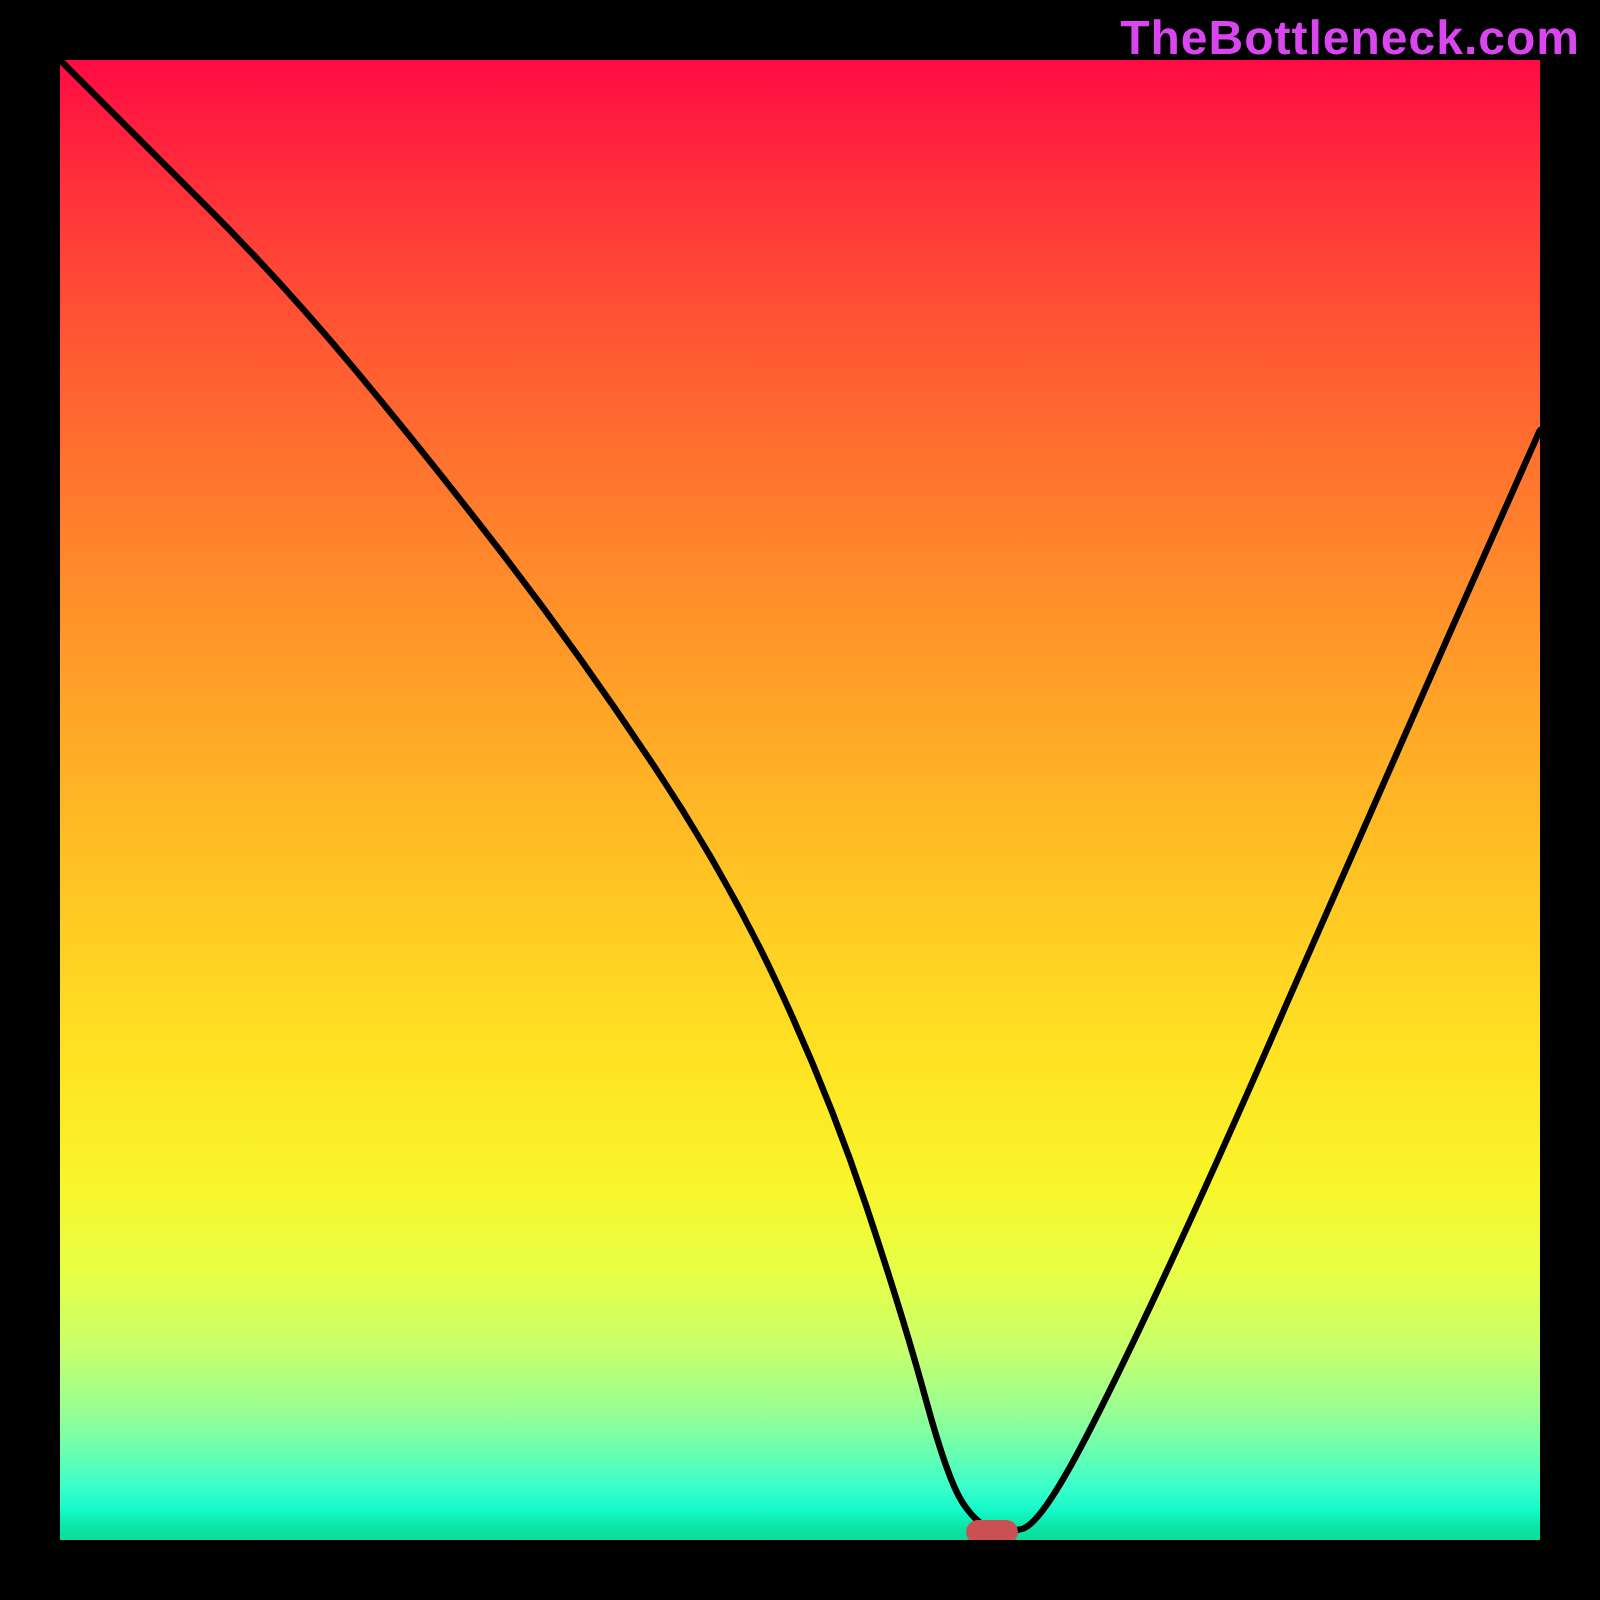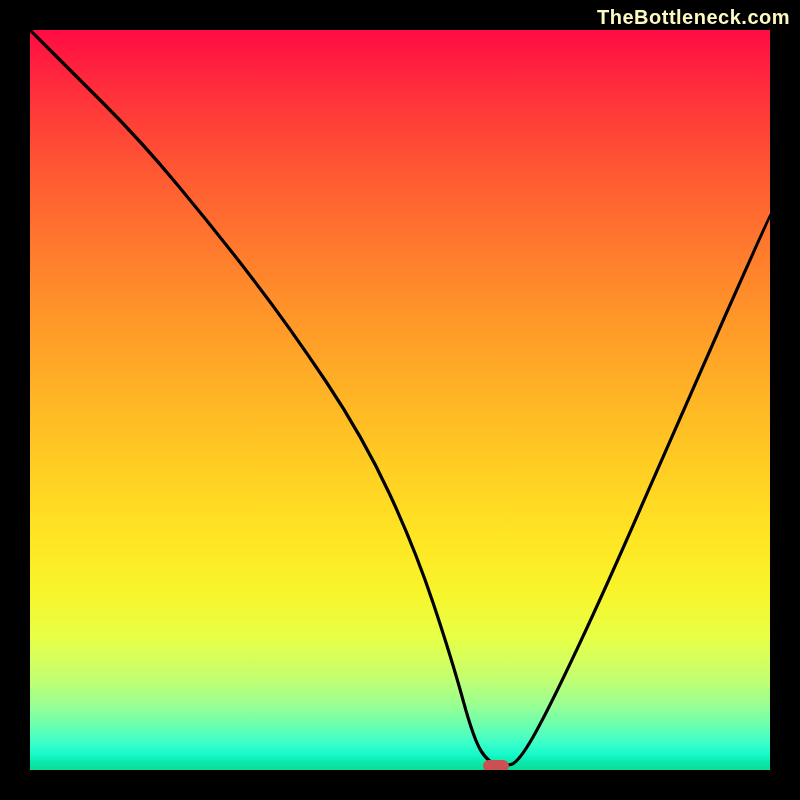--- a/index.html
+++ b/index.html
@@ -8,23 +8,23 @@
     position: relative;
     width: 800px;
     height: 800px;
     background: #000;
   }
   .watermark {
     position: absolute;
     top: 6px;
     right: 10px;
     font-family: Arial, Helvetica, sans-serif;
-    font-size: 20px;
+    font-size: 24px;
     font-weight: 600;
-    color: #fef9c3;
+    color: #d946ef;
     letter-spacing: 0.5px;
     z-index: 50;
   }
   .plot-area {
     position: absolute;
     left: 30px;
     top: 30px;
     width: 740px;
     height: 740px;
     overflow: hidden;

